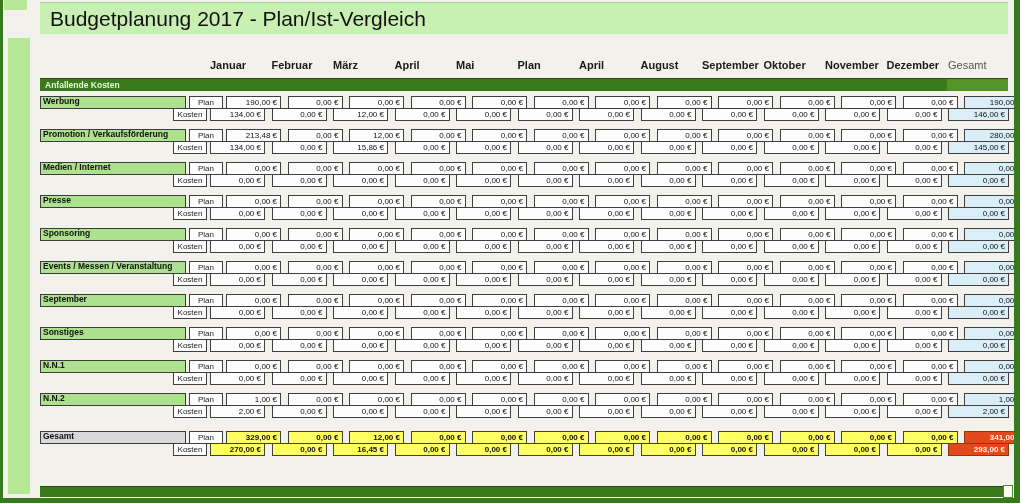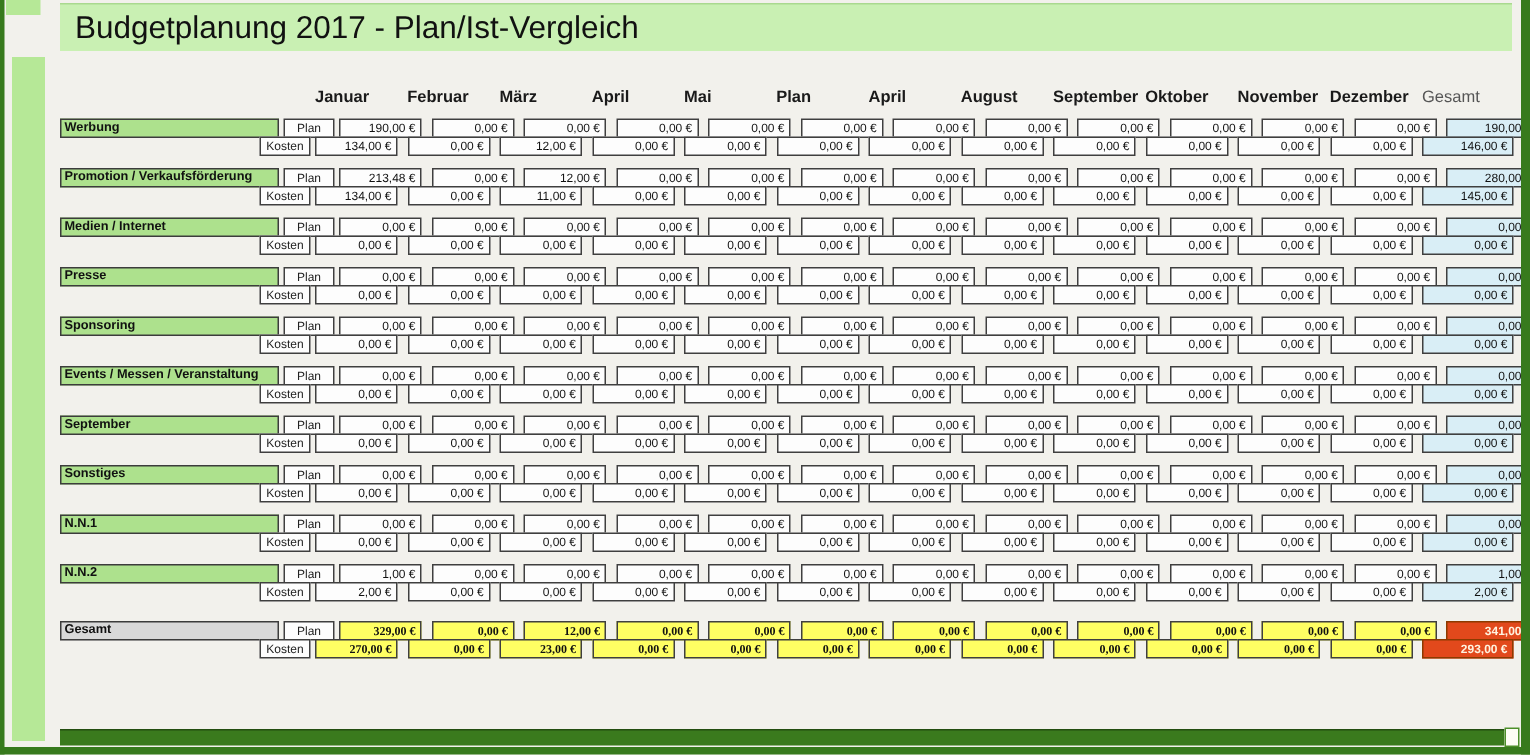--- a/index.html
+++ b/index.html
@@ -35,21 +35,21 @@
   .row-line + .row-line{margin-top:-1px;}
   .cat-label{width:146px; margin-right:3px; flex:none; border:1.5px solid #3c3c3c; background:var(--label-green);
              font-size:8.5px; font-weight:600; color:#111; line-height:9px; padding:0 2px; overflow:hidden; white-space:nowrap;}
   .cat-label.gray{background:var(--gray-label);}
   .lbl-spacer{width:133px; flex:none;}
   .tag{width:34px; margin-right:3px; flex:none; border:1px solid var(--cell-border); background:#fdfdfd;
        font-size:8px; color:#222; text-align:center; line-height:11px;}
   .cell{width:55px; margin-right:6.5px; flex:none; border:1px solid var(--cell-border); background:#fdfdfd;
         font-size:8px; color:#111; text-align:right; padding-right:3px; line-height:11px; white-space:nowrap;}
   .cell.gesamt{width:61px; margin-right:0; background:var(--blue-cell);}
-  .cell.yellow{background:var(--yellow-cell); font-weight:700;font-family:Liberation Serif, serif;}
+  .cell.yellow{background:var(--yellow-cell); font-weight:700;}
   .cell.red{background:var(--red-cell); border-color:#8c3a00; color:#fff3e0; font-weight:700;}
   #total-row{margin-top:13px;}
   .bottom-bar{position:absolute; left:37px; top:486px; width:963px; height:11px; background:var(--dark-green);
               border-top:1px solid #234d10;}
   .scroll-endcap{position:absolute; left:1000px; top:485px; width:10px; height:13px; background:#fdfdf5;
                  border:1px solid #4c8f2a;}
 </style>
 </head>
 <body>
 
@@ -73,20 +73,21 @@
         <div class="c-month">Mai</div>
         <div class="c-month">Plan</div>
         <div class="c-month">April</div>
         <div class="c-month">August</div>
         <div class="c-month">September</div>
         <div class="c-month">Oktober</div>
         <div class="c-month">November</div>
         <div class="c-month">Dezember</div>
         <div class="c-month gesamt">Gesamt</div>
       </div>
+    <div class="greenbar bar2">Anfallende Kosten</div>
     <div id="rows-container">
         <div class="group">
           <div class="row-line">
             <div class="cat-label">Werbung</div>
             <div class="tag">Plan</div>
             <div class="cell">190,00 €</div>
             <div class="cell">0,00 €</div>
             <div class="cell">0,00 €</div>
             <div class="cell">0,00 €</div>
             <div class="cell">0,00 €</div>
@@ -133,21 +134,21 @@
             <div class="cell">0,00 €</div>
             <div class="cell">0,00 €</div>
             <div class="cell">0,00 €</div>
             <div class="cell gesamt">280,00 €</div>
           </div>
           <div class="row-line">
             <div class="lbl-spacer"></div>
             <div class="tag">Kosten</div>
             <div class="cell">134,00 €</div>
             <div class="cell">0,00 €</div>
-            <div class="cell">11,00 €</div>
+            <div class="cell">15,86 €</div>
             <div class="cell">0,00 €</div>
             <div class="cell">0,00 €</div>
             <div class="cell">0,00 €</div>
             <div class="cell">0,00 €</div>
             <div class="cell">0,00 €</div>
             <div class="cell">0,00 €</div>
             <div class="cell">0,00 €</div>
             <div class="cell">0,00 €</div>
             <div class="cell">0,00 €</div>
             <div class="cell gesamt">145,00 €</div>
@@ -458,21 +459,21 @@
           <div class="cell yellow">0,00 €</div>
           <div class="cell yellow">0,00 €</div>
           <div class="cell yellow">0,00 €</div>
           <div class="cell gesamt red">341,00 €</div>
         </div>
         <div class="row-line">
           <div class="lbl-spacer"></div>
           <div class="tag">Kosten</div>
           <div class="cell yellow">270,00 €</div>
           <div class="cell yellow">0,00 €</div>
-          <div class="cell yellow">23,00 €</div>
+          <div class="cell yellow">16,45 €</div>
           <div class="cell yellow">0,00 €</div>
           <div class="cell yellow">0,00 €</div>
           <div class="cell yellow">0,00 €</div>
           <div class="cell yellow">0,00 €</div>
           <div class="cell yellow">0,00 €</div>
           <div class="cell yellow">0,00 €</div>
           <div class="cell yellow">0,00 €</div>
           <div class="cell yellow">0,00 €</div>
           <div class="cell yellow">0,00 €</div>
           <div class="cell gesamt red">293,00 €</div>

